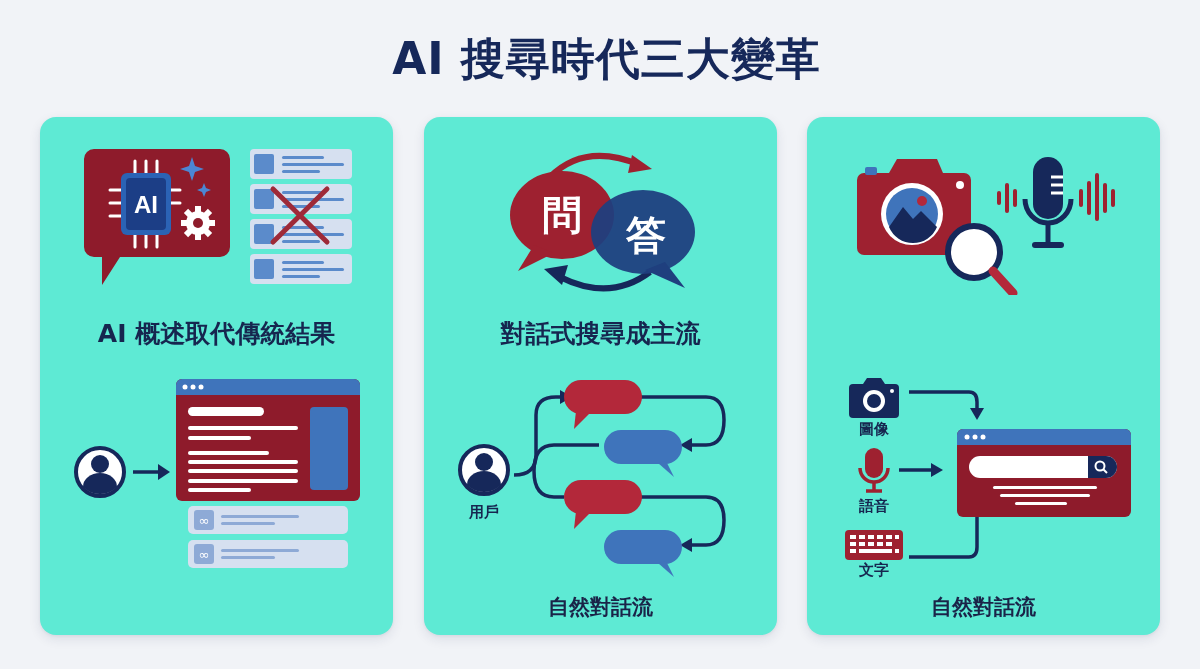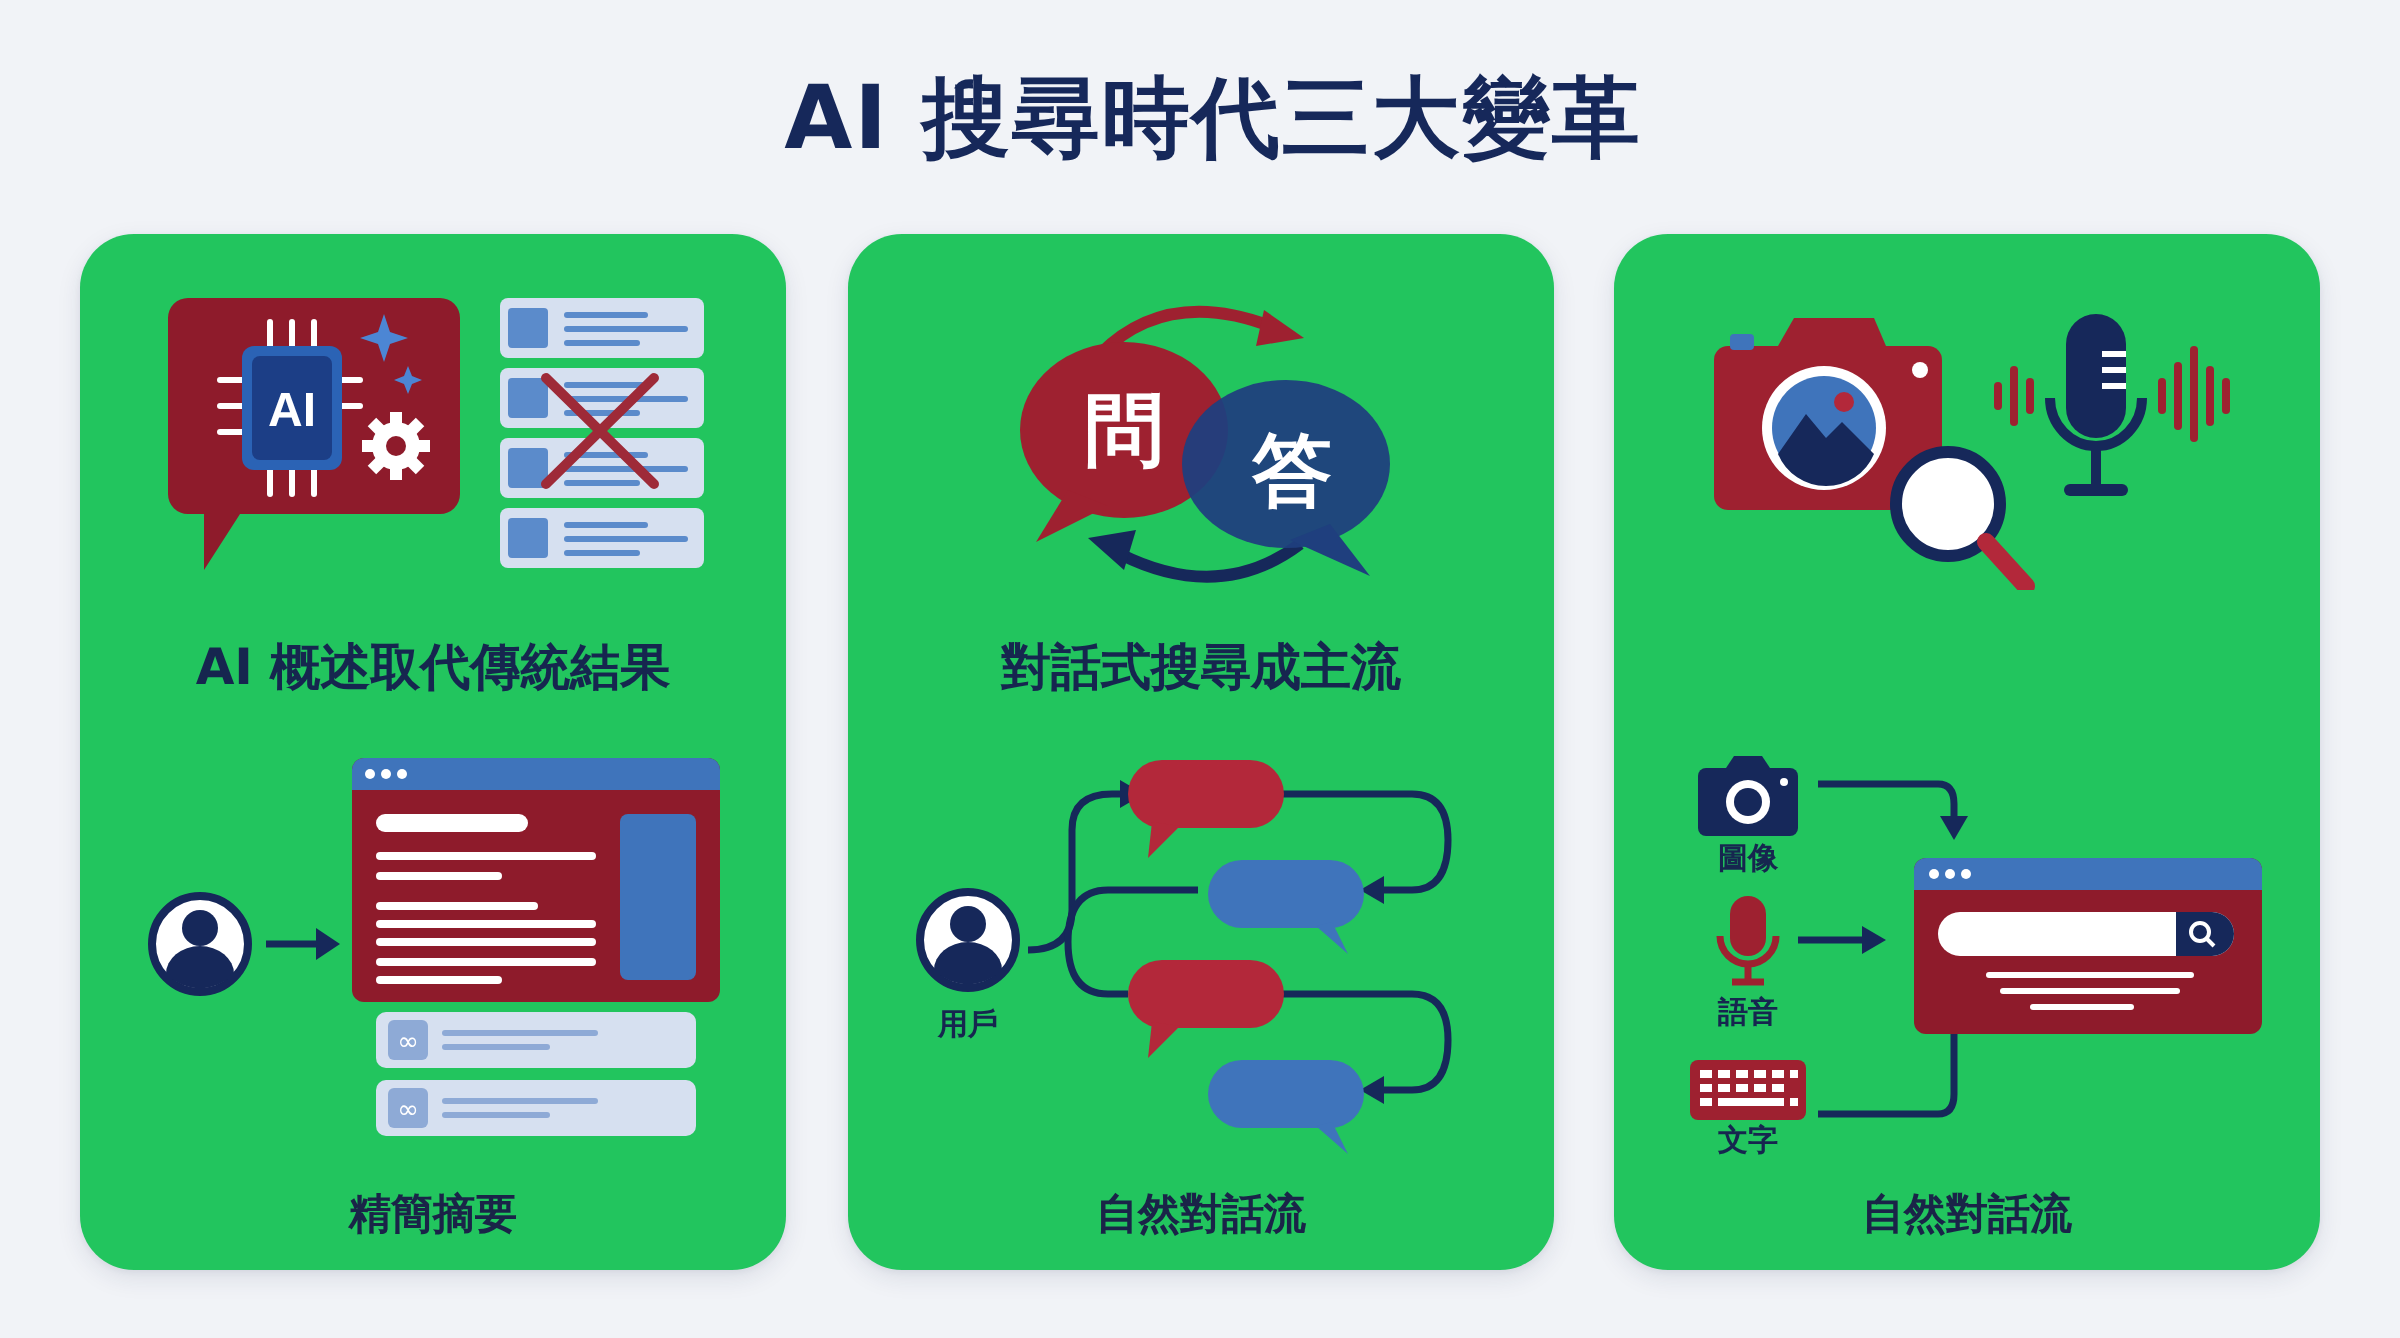--- a/index.html
+++ b/index.html
@@ -10,21 +10,21 @@
       color: #16264f;
     }
     .page { position: relative; width: 1200px; height: 669px; }
     .title {
       position: absolute; top: 30px; left: 0; width: 1200px;
       text-align: center; font-size: 44px; font-weight: bold;
       color: #16285a; letter-spacing: 1px; padding-left: 13px;
     }
     .card {
       position: absolute; top: 117px; width: 353px; height: 518px;
-      background: #22c55e; border-radius: 27px;
+      background: #5eead4; border-radius: 16px;
       box-shadow: 0 4px 12px rgba(30,40,80,0.10), 0 1px 3px rgba(30,40,80,0.06);
     }
     .card.c1 { left: 40px; }
     .card.c2 { left: 424px; }
     .card.c3 { left: 807px; }
     .card svg { position: absolute; }
     .heading {
       position: absolute; top: 200px; left: 0; width: 100%;
       text-align: center; font-size: 25px; font-weight: bold; color: #16264f;
     }
@@ -161,21 +161,20 @@
         <rect x="151" y="140" width="78" height="3" rx="1.5" fill="#8eaad6"></rect>
         <rect x="151" y="147" width="54" height="3" rx="1.5" fill="#8eaad6"></rect>
         <rect x="118" y="165" width="160" height="28" rx="5" fill="#d6e0f0"></rect>
         <rect x="124" y="169" width="20" height="20" rx="3" fill="#8eaad6"></rect>
         <text x="134" y="184" fill="#fff" font-size="13" text-anchor="middle">∞</text>
         <rect x="151" y="174" width="78" height="3" rx="1.5" fill="#8eaad6"></rect>
         <rect x="151" y="181" width="54" height="3" rx="1.5" fill="#8eaad6"></rect>
       </g>
     </svg>
 
-    <div class="caption">精簡摘要</div>
   </div>
 
   <div class="card c2">
     <svg style="left:76px;top:20px" width="200" height="160" viewBox="0 0 200 160">
       <g>
         <path d="M50 40 Q85 5 140 28" fill="none" stroke="#9e2130" stroke-width="6"></path>
         <path d="M132 18 l20 14 l-24 4z" fill="#9e2130"></path>
         <path d="M150 135 Q110 165 60 140" fill="none" stroke="#16285a" stroke-width="6"></path>
         <path d="M68 128 l-24 4 l18 16z" fill="#16285a"></path>
       </g>

